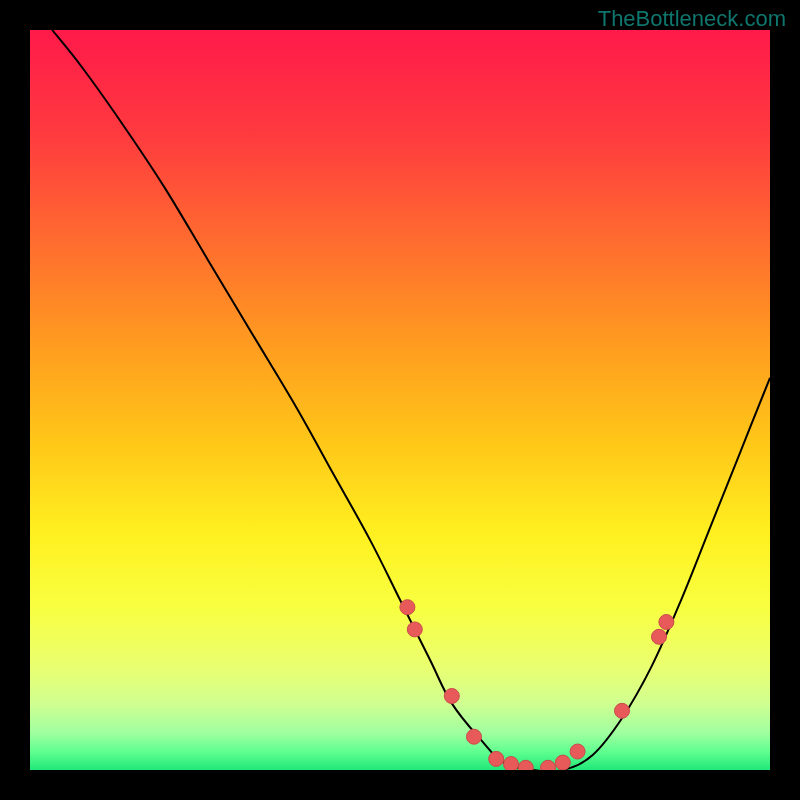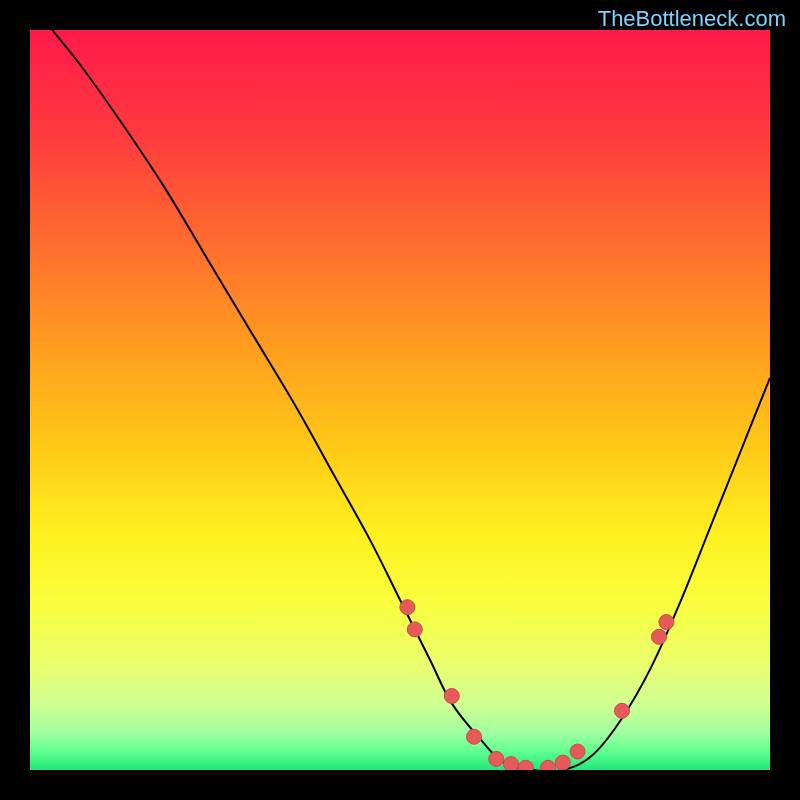--- a/index.html
+++ b/index.html
@@ -1,17 +1,17 @@
 <!DOCTYPE html>
 <html><head>
 <meta charset="utf-8">
 <style>
   * { margin: 0; padding: 0; box-sizing: border-box; }
   body { width: 800px; height: 800px; background: #000; position: relative; font-family: Arial, sans-serif; }
-  .watermark { position: absolute; top: 6px; right: 14px; color: #7dd3fc; font-size: 22px; font-weight: 500; z-index: 10; }
+  .watermark { position: absolute; top: 6px; right: 14px; color: #0f766e; font-size: 22px; font-weight: 500; z-index: 10; }
   .frame { position: absolute; top: 30px; left: 30px; width: 740px; height: 740px; overflow: hidden; }
   .gradient-area { position: absolute; top: 0; left: 0; width: 100%; height: 100%; }
   .curve { position: absolute; top: 0; left: 0; width: 100%; height: 100%; pointer-events: none; }
   .dots { position: absolute; top: 0; left: 0; width: 100%; height: 100%; pointer-events: none; }
 </style>
 </head>
 <body>
 
 <div class="watermark">TheBottleneck.com</div>
 

